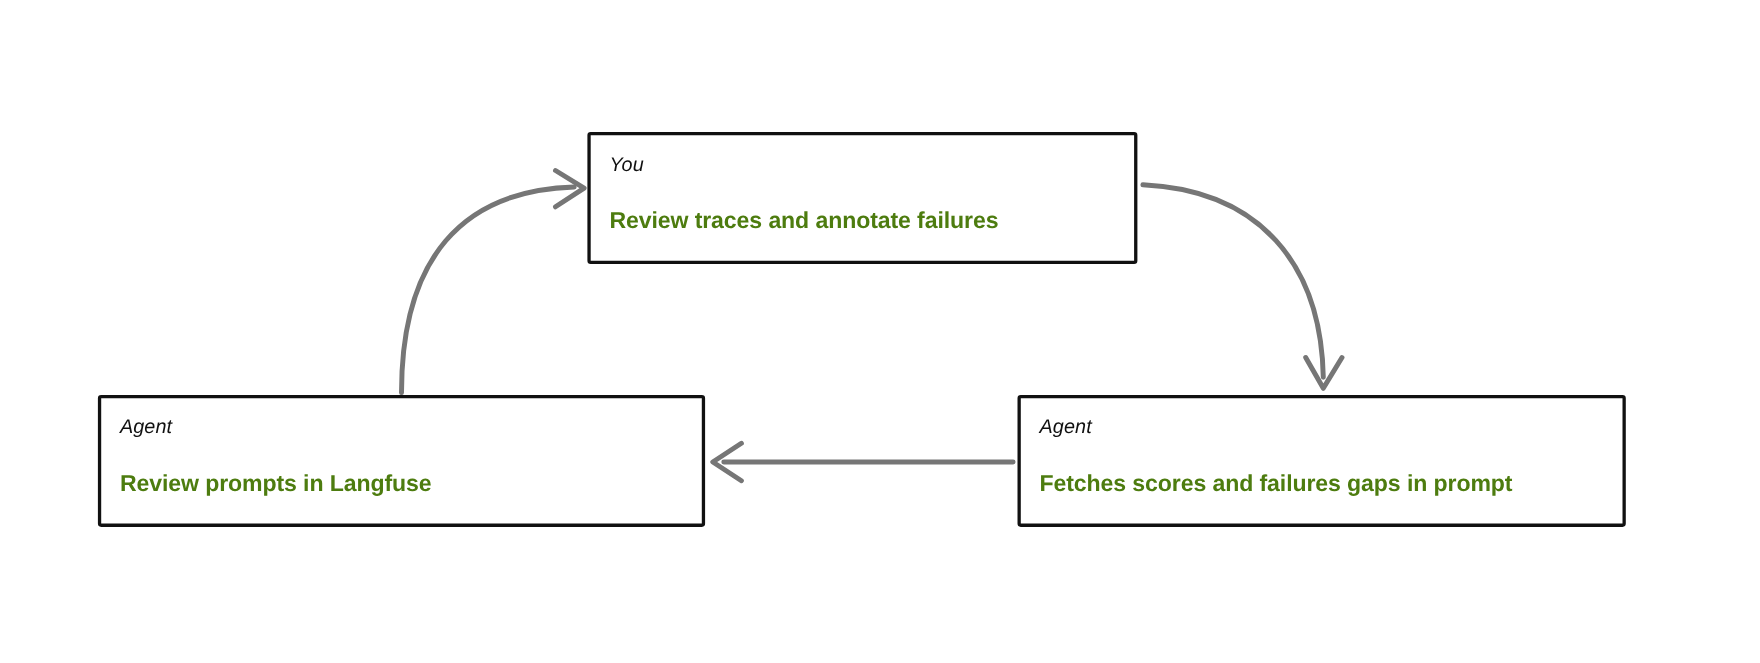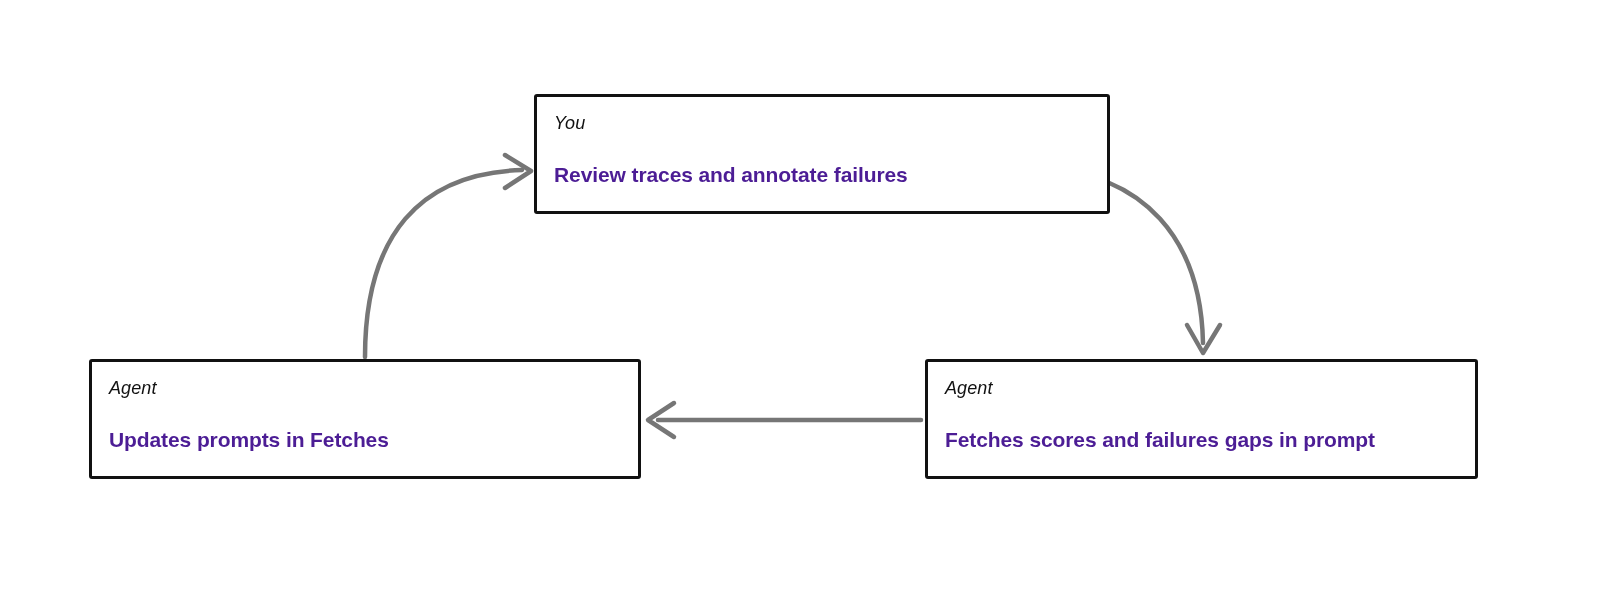--- a/index.html
+++ b/index.html
@@ -31,29 +31,29 @@
     font-weight: 400;
     font-size: 18px;
     line-height: 20px;
     color: #111111;
     letter-spacing: 0.1px;
   }
   .node-title {
     font-weight: 700;
     font-size: 21px;
     line-height: 25px;
-    color: #4c1d95;
+    color: #4d7c0f;
     letter-spacing: -0.1px;
     margin-top: 29px;
     white-space: nowrap;
   }
   #node-you {
     left: 534px;
-    top: 94px;
-    width: 576px;
+    top: 120px;
+    width: 500px;
     height: 120px;
   }
   #node-update {
     left: 89px;
     top: 359px;
     width: 552px;
     height: 120px;
   }
   #node-fetch {
     left: 925px;
@@ -104,21 +104,21 @@
     </g>
   </svg>
 
   <div class="node" id="node-you">
     <div class="node-role">You</div>
     <div class="node-title">Review traces and annotate failures</div>
   </div>
 
   <div class="node" id="node-update">
     <div class="node-role">Agent</div>
-    <div class="node-title">Updates prompts in Fetches</div>
+    <div class="node-title">Review prompts in Langfuse</div>
   </div>
 
   <div class="node" id="node-fetch">
     <div class="node-role">Agent</div>
     <div class="node-title">Fetches scores and failures gaps in prompt</div>
   </div>
 
 </div>
 
 </body></html>

